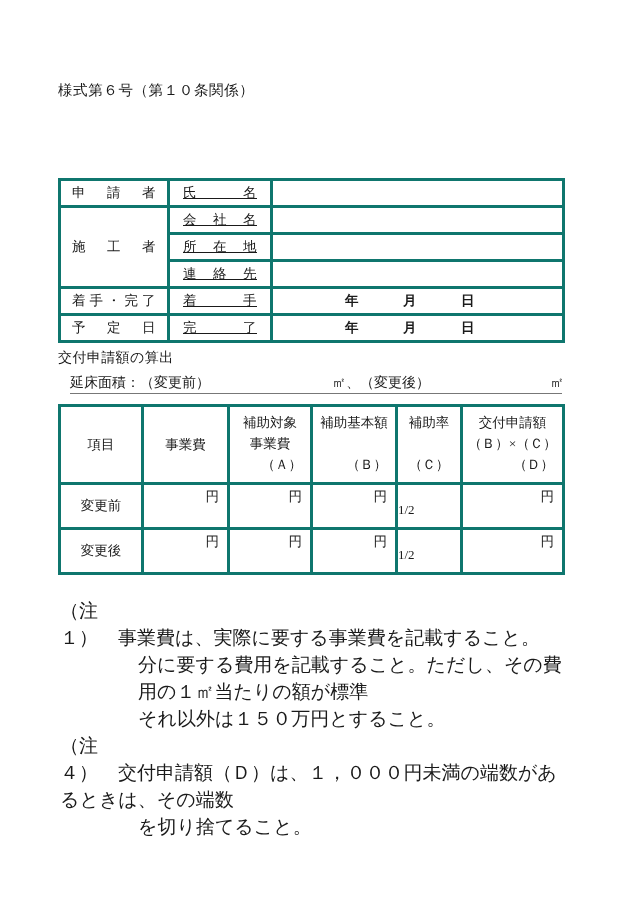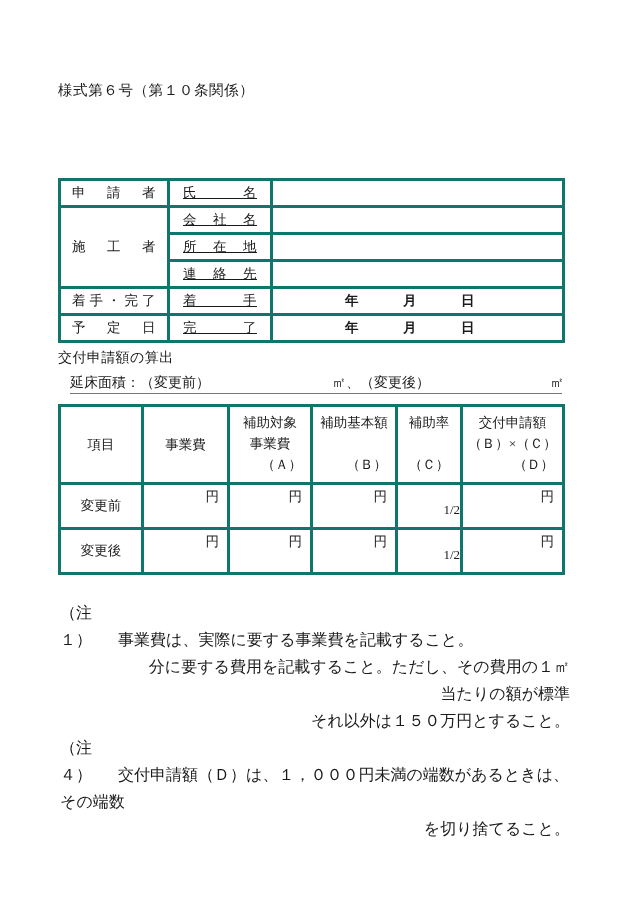--- a/index.html
+++ b/index.html
@@ -148,51 +148,51 @@
   #amount-table td.rowlbl {
     text-align: center;
     height: 42px;
   }
   #amount-table td.yen {
     text-align: right;
     vertical-align: top;
     padding: 3px 8px 0 0;
   }
   #amount-table td.rate {
-    text-align: right;
+    text-align: left;
     vertical-align: middle;
     padding-top: 8px;
     font-size: 13px;
   }
 
   
   .notes {
     position: absolute;
     left: 60px;
     top: 580px;
     width: 510px;
-    font-size: 16px;
+    font-size: 19px;
     line-height: 27px;
+    font-family: Liberation Mono, monospace;
   }
   .note {
     display: block;
     text-indent: 0;
     white-space: normal;
   }
   .note .tag {
     display: inline-block;
     width: 58px;
   }
   .note .body {
     display: inline;
   }
   .note-cont {
     display: block;
     padding-left: 78px;
-    text-align: right;
   }
 </style>
 </head>
 <body>
 
 <div class="page">
 
   <div class="form-code">様式第６号（第１０条関係）</div>
 
   <table class="form-table" id="applicant-table">

